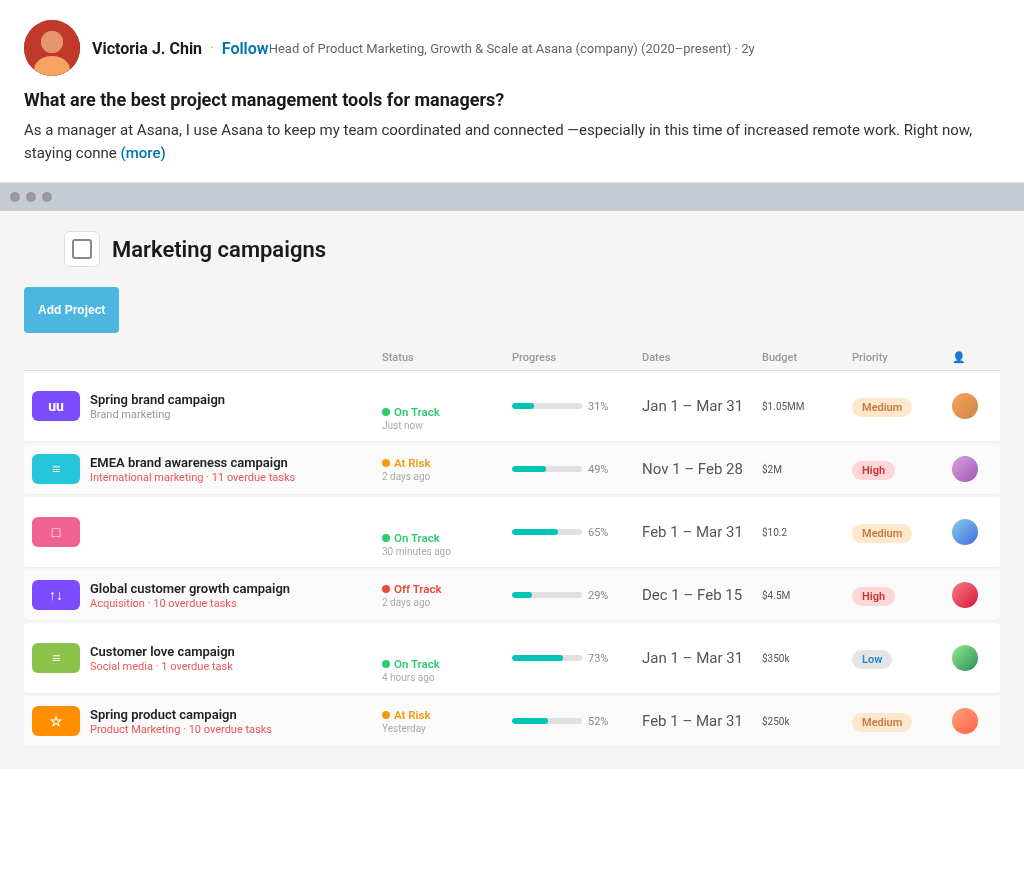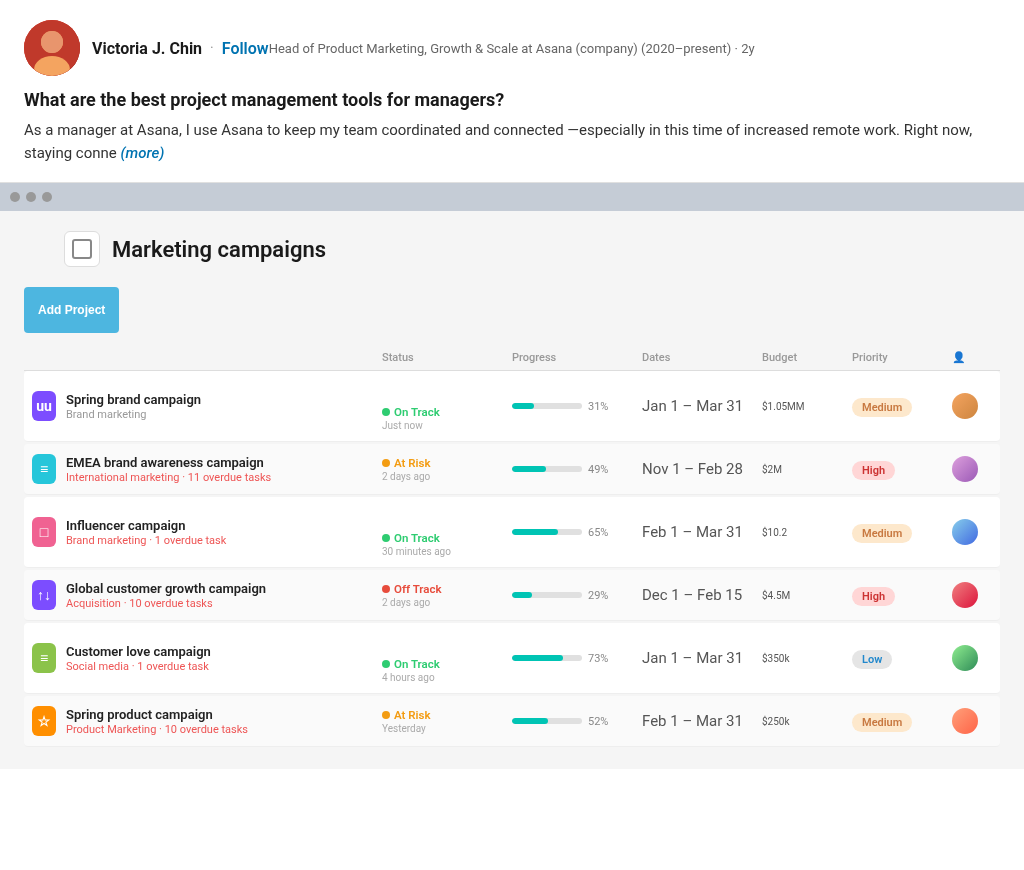--- a/index.html
+++ b/index.html
@@ -91,21 +91,20 @@
     .post-body {
       font-size: 15px;
       color: #333;
       line-height: 1.5;
     }
 
     .post-body .more-link {
       color: #0073b1;
       cursor: pointer;
       font-weight: 500;
-      font-style: italic;
     }
 
     
     .browser-bar {
       background: #c5ccd6;
       height: 28px;
       display: flex;
       align-items: center;
       padding: 0 10px;
       gap: 6px;
@@ -201,21 +200,21 @@
       background: #fafafa;
     }
 
     .project-info {
       display: flex;
       align-items: center;
       gap: 10px;
     }
 
     .project-icon {
-      width: 24px;
+      width: 48px;
       height: 30px;
       border-radius: 6px;
       display: flex;
       align-items: center;
       justify-content: center;
       flex-shrink: 0;
       font-size: 14px;
       color: #fff;
       font-weight: 700;
     }
@@ -470,24 +469,20 @@
     <div>
       <span class="priority-badge priority-high">High</span>
     </div>
     <div>
       <div class="person-avatar person-2"></div>
     </div>
   </div>
       <div class="project-row">
     <div class="project-info">
       <div class="project-icon color-pink">□</div>
-      <div class="project-text">
-        <span class="project-name">Influencer campaign</span>
-        <span class="project-sub overdue">Brand marketing · 1 overdue task</span>
-      </div>
     </div>
     <div class="status-cell">
       <div class="status-badge status-green">
         <div class="status-dot dot-green"></div>
         <span>On Track</span>
       </div>
       <span class="status-time">30 minutes ago</span>
     </div>
     <div class="progress-cell">
       <div class="progress-bar-bg">

